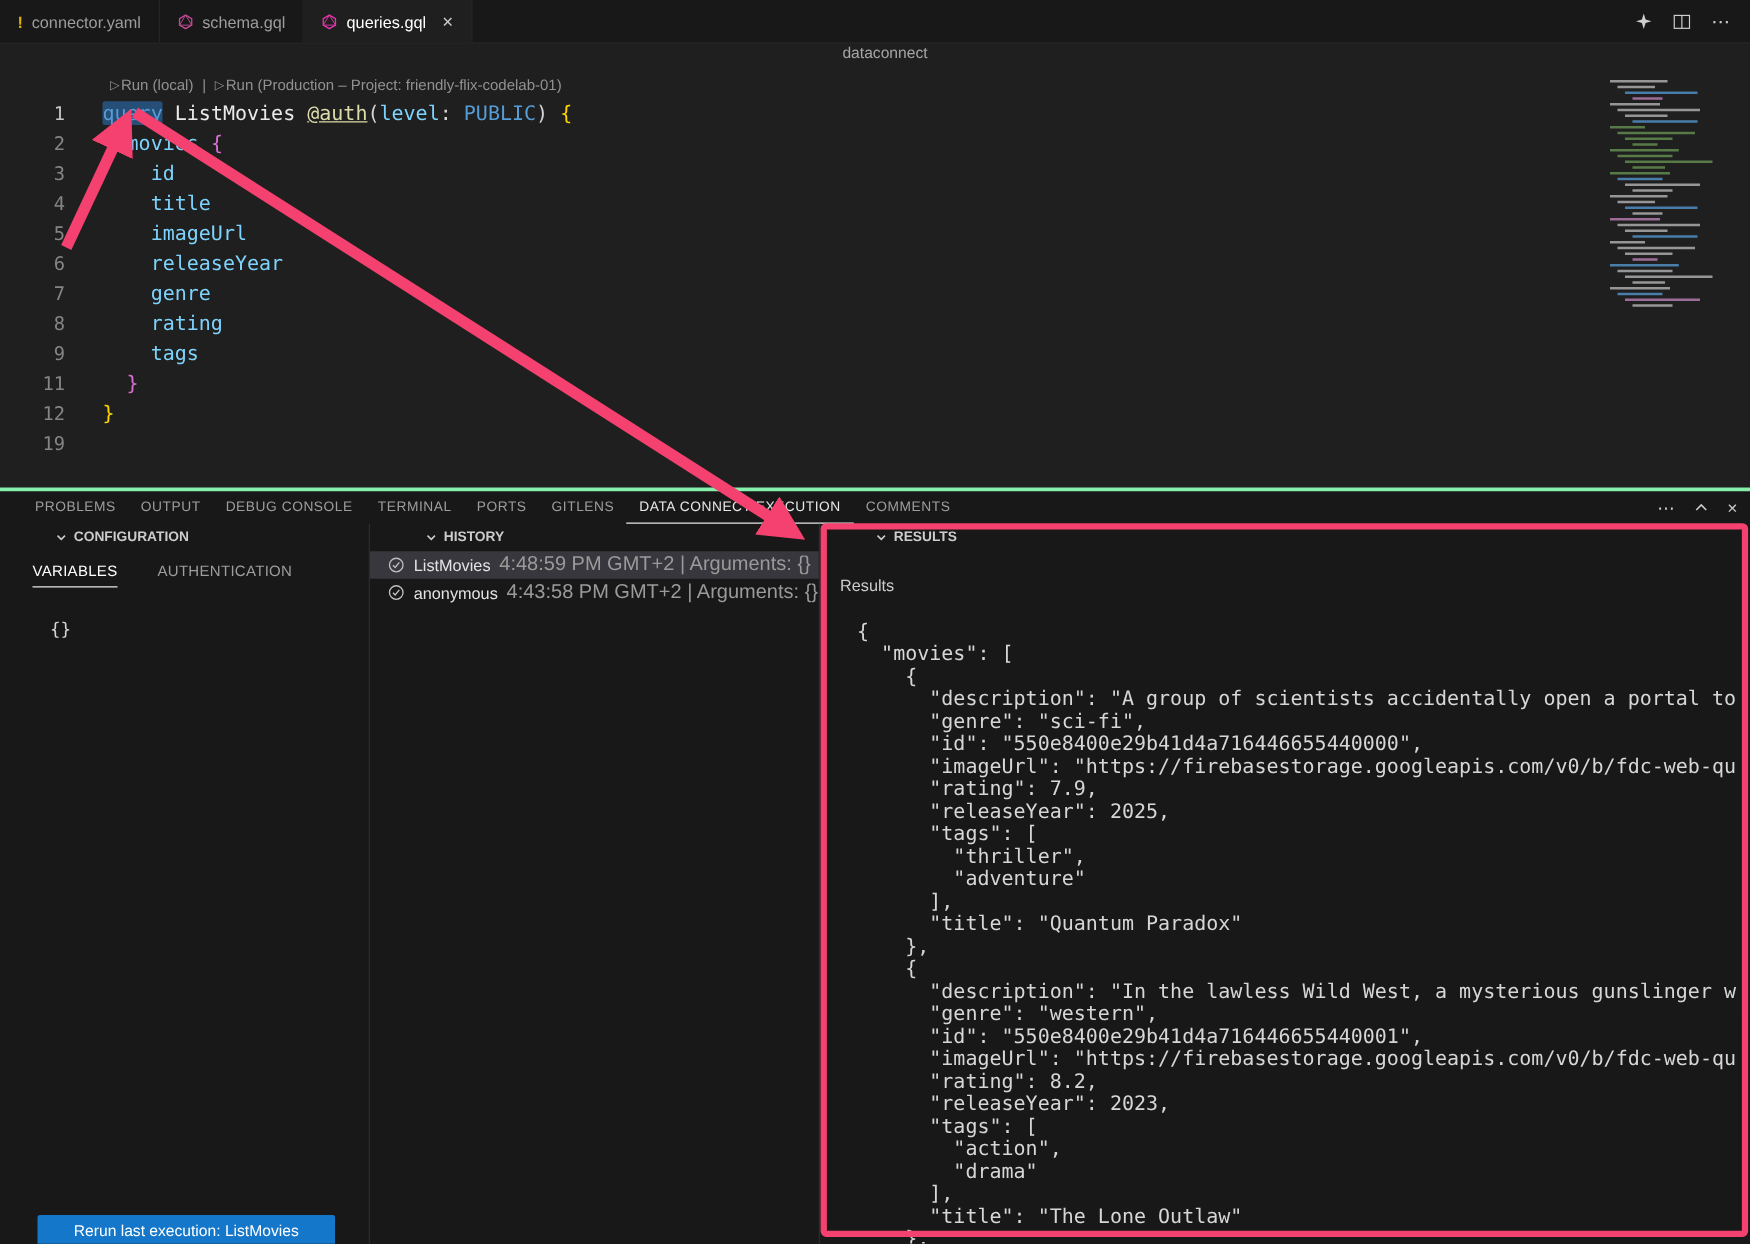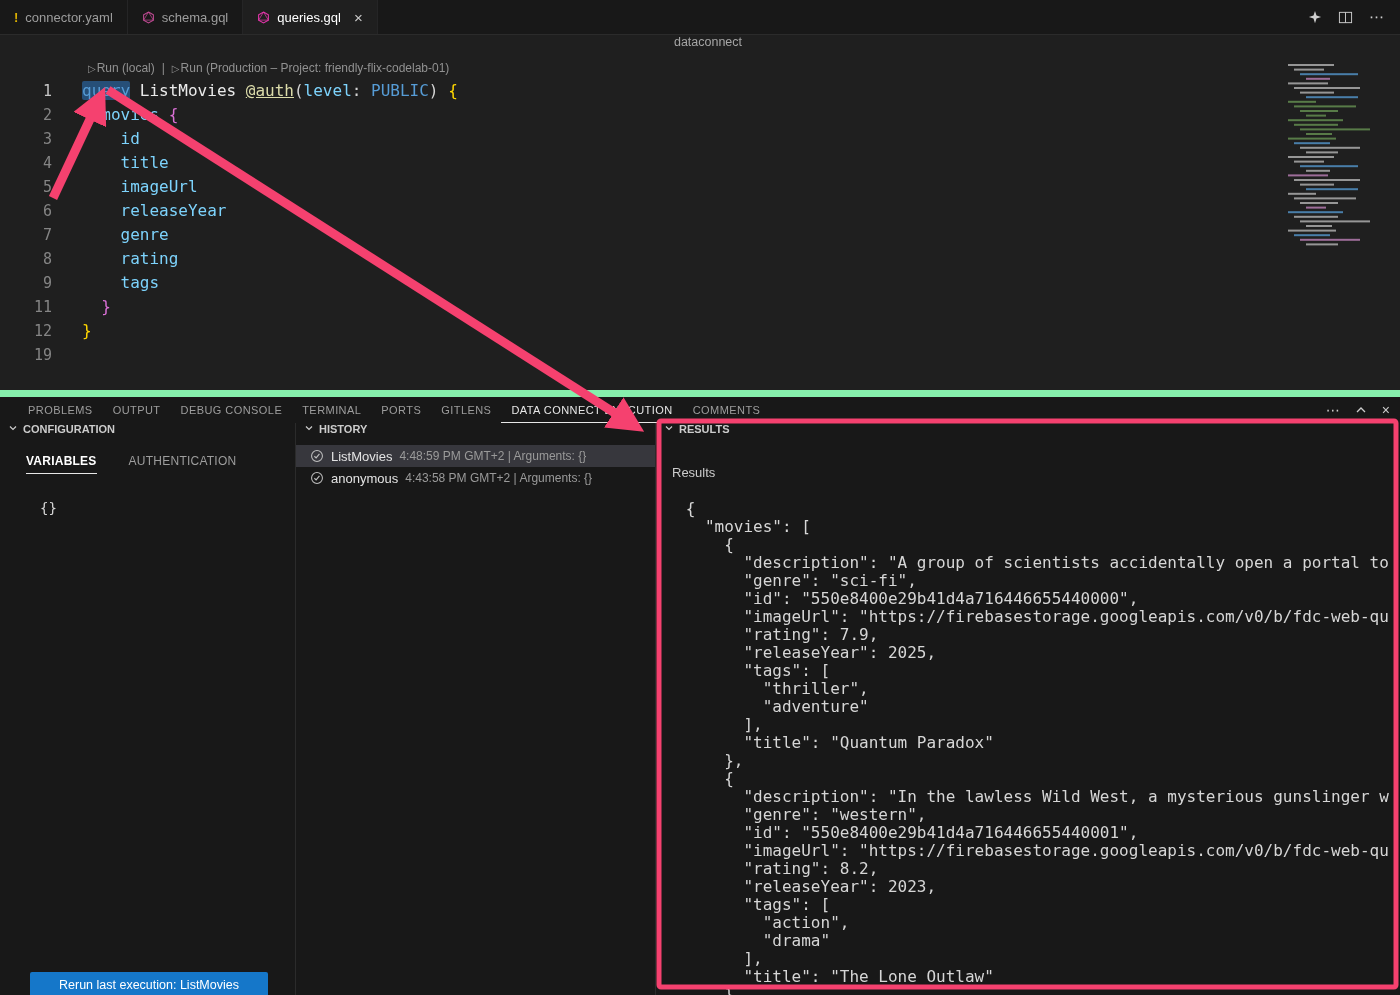--- a/index.html
+++ b/index.html
@@ -47,44 +47,44 @@
   .tk-id { color:#eaeaea; }
   .tk-dec { color:#dcdcaa;text-decoration:underline; }
   .tk-prop { color:#7dd3fc; }
   .tk-pt { color:#d4d4d4; }
   .tk-b1 { color:#ffd700; }
   .tk-b2 { color:#da70d6; }
   .minimap { position:absolute; right:0; top:3px; width:117px; height:195px; opacity:.95; }
 
   
   .panel { position:absolute; top:390px; left:0; right:0; bottom:0;
-    background:#181818; border-top:7px solid #86efac; }
+    background:#181818; border-top:3px solid #86efac; }
   .panel-tabs { height:26px; display:flex; align-items:stretch; padding-left:18px; }
   .ptab { display:flex; align-items:center; padding:0 10px; font-size:11px; letter-spacing:.04em;
     color:#9d9d9d; cursor:pointer; border-bottom:1px solid transparent; }
   .ptab.active { color:#e7e7e7; border-bottom-color:#e7e7e7; }
   .panel-actions { position:absolute; right:10px; top:0; height:26px; display:flex; gap:15px;
     align-items:center; color:#cccccc; }
   .panel-actions .act { cursor:pointer; font-size:14px; display:flex; align-items:center; }
   .panel-body { position:absolute; top:26px; left:0; right:0; bottom:0; display:flex; }
 
-  .sec-header { height:22px; display:flex; align-items:flex-start; gap:5px; padding-left:8px;
-    font-size:11px; font-weight:700; color:#cccccc; cursor:pointer; }
+  .sec-header { height:22px; display:flex; align-items:center; gap:5px; padding-left:8px;
+    font-size:11px; font-weight:700; color:#cccccc; cursor:pointer;margin-left:36px; }
 
   .col-config { width:296px; border-right:1px solid #2b2b2b; position:relative; }
   .cfg-tabs { display:flex; gap:32px; padding-left:26px; margin-top:9px; font-size:12px; color:#9d9d9d; }
   .cfg-tab { padding-bottom:5px; border-bottom:1px solid transparent; cursor:pointer; letter-spacing:.02em; }
-  .cfg-tab.active { color:#ffffff; border-bottom-color:#e7e7e7;font-weight:bold; }
+  .cfg-tab.active { color:#ffffff; border-bottom-color:#e7e7e7; }
   .cfg-value { margin:26px 0 0 40px; font-family:"DejaVu Sans Mono",monospace; font-size:14px; color:#d4d4d4; }
 
   .col-history { width:360px; border-right:1px solid #2b2b2b; }
   .hist-row { height:22px; display:flex; align-items:center; gap:7px; padding-left:14px; cursor:pointer; }
   .hist-row.sel { background:#37373d; }
   .hist-name { font-size:13px; color:#e3e3e3; }
-  .hist-meta { font-size:12px; color:#9a9a9a; }
+  .hist-meta { font-size:16px; color:#9a9a9a; }
 
   .col-results { flex:1; position:relative; overflow:hidden; }
   .results-label { margin:20px 0 0 16px; font-size:13px; color:#cccccc; }
   .json { margin-top:20px; padding-left:20px; font-family:"DejaVu Sans Mono",monospace;
     font-size:16px; line-height:18px; color:#d6d6d6; white-space:pre; overflow:hidden; }
 
   
   .rerun-btn { position:absolute; left:30px; top:972px; width:238px; height:26px; z-index:60;
     background:#1577c9; color:#ffffff; border:none; border-radius:2px; font-size:12.5px;
     font-family:"Liberation Sans",sans-serif; cursor:pointer; }

